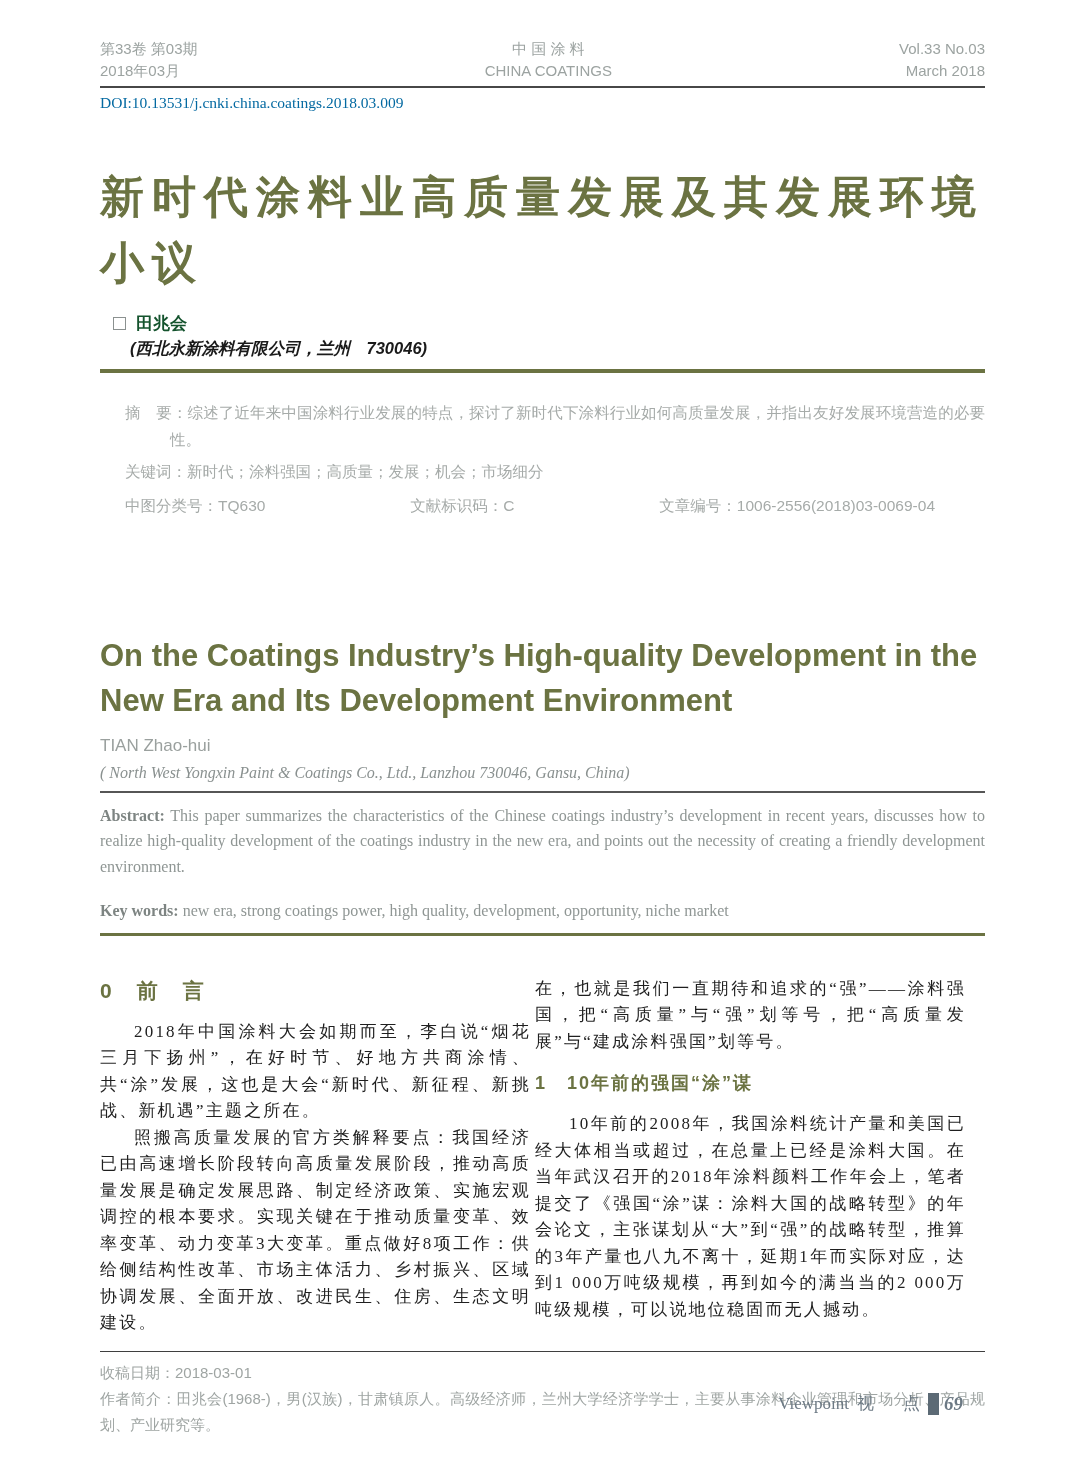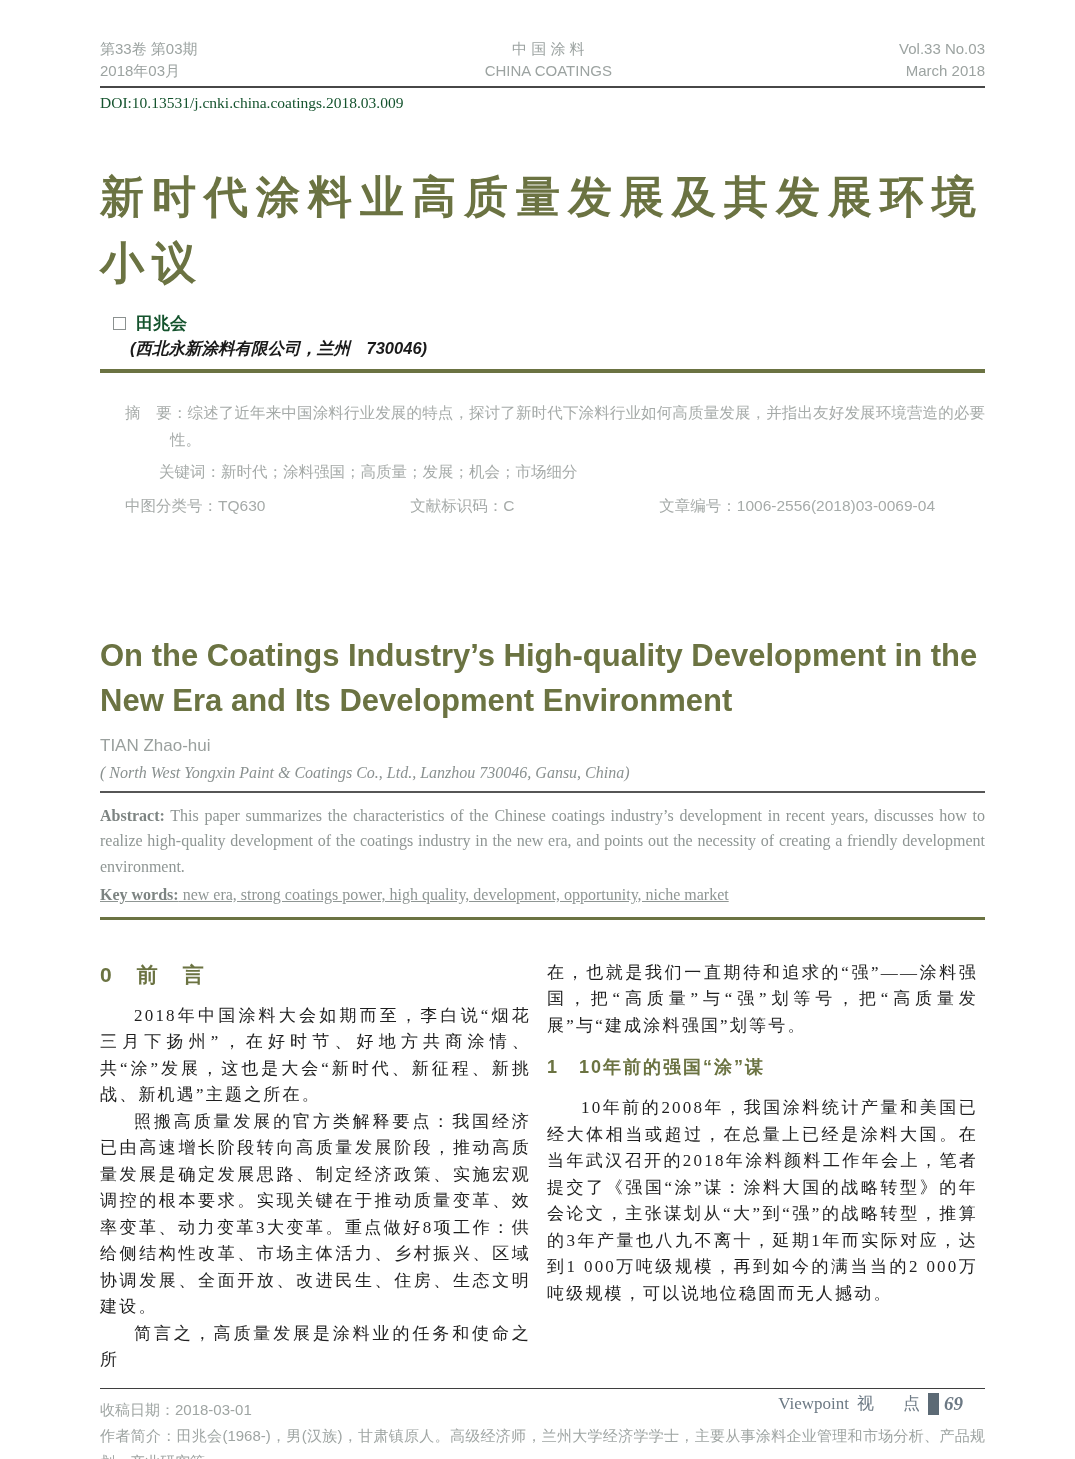--- a/index.html
+++ b/index.html
@@ -8,57 +8,57 @@
     width:1075px; height:1459px; position:relative; overflow:hidden;
     font-family:"Liberation Sans", sans-serif; color:#222;
   }
   .content { width:885px; margin-left:100px; padding-top:38px; }
 
   
   .jheader { display:flex; justify-content:space-between; color:#9CA3A1; font-size:15px; line-height:22px; }
   .jheader .col-c { text-align:center; }
   .jheader .col-r { text-align:right; }
   .rule-dark { height:2px; background:#474747; margin-top:4px; }
-  .doi { font-family:"Liberation Serif", serif; color:#14532d; font-size:15.5px; margin-top:6px; }
+  .doi { font-family:"Liberation Serif", serif; color:#0369a1; font-size:15.5px; margin-top:6px; }
 
   
   .cn-title {
     margin-top:52px; color:#6B7342; font-weight:bold; font-size:44px;
     line-height:66px; letter-spacing:8px; font-family:"Liberation Sans", sans-serif;
   }
   .author-row { margin-top:16px; margin-left:13px; display:flex; align-items:center; font-size:17px; }
   .sq { display:inline-block; width:13px; height:13px; border:1.5px solid #8b9190; margin-right:10px; }
   .author-cn { font-weight:bold; color:#14532d; }
   .affil-cn { margin-left:30px; margin-top:3px; font-weight:bold; color:#1a1a1a; font-size:16.5px;font-style:italic; }
   .rule-olive-thick { height:4px; background:#6B7342; margin-top:9px; }
 
   
   .cn-abstract { margin-left:25px; margin-top:26px; color:#A6ABA9; font-size:15.5px; line-height:27px; }
   .cn-abstract .abs-p { padding-left:45px; text-indent:-45px; text-align:justify; }
-  .cn-abstract .kw-p { margin-top:5px;margin-left:34px; }
+  .cn-abstract .kw-p { margin-top:5px; }
   .clc-row { display:flex; justify-content:space-between; margin-top:7px; padding-right:50px; }
 
   
   .en-title {
     margin-top:114px; color:#6B7342; font-weight:bold; font-size:31px;
     line-height:45px; font-family:"Liberation Sans", sans-serif;
   }
   .author-en { margin-top:13px; color:#9aa09e; font-size:17px; }
   .affil-en { margin-top:8px; color:#8a9190; font-size:16px; font-style:italic; font-family:"Liberation Serif", serif; }
   .rule-dark2 { height:1.5px; background:#565656; margin-top:9px; }
 
   
   .en-abstract { margin-top:10px; color:#8F9694; font-size:16px; line-height:25.5px;
     font-family:"Liberation Serif", serif; text-align:justify; }
   .en-abstract .lbl { font-weight:bold; color:#7d8482; }
-  .en-abstract .kw-p { margin-top:3px;text-decoration:underline; }
+  .en-abstract .kw-p { margin-top:19px; }
   .rule-olive-thin { height:3px; background:#6B7342; margin-top:9px; }
 
   
-  .body-cols { display:flex; gap:16px; margin-top:40px;
+  .body-cols { display:flex; gap:4px; margin-top:40px;
     font-family:"Liberation Serif", serif; color:#1f1f1f;
     font-size:17px; line-height:26.5px; letter-spacing:2.2px; text-align:justify; }
   .bcol { width:431px; }
   .sec-head { color:#6B7342; font-weight:bold; font-size:21px; letter-spacing:2px;
     font-family:"Liberation Sans", sans-serif; line-height:30px; margin-bottom:13px; }
   .sec-head.h1 { margin-top:13px; font-size:18px; }
   .bcol p.ind { text-indent:2em; }
 
   
   .foot-rule { height:1.5px; background:#3F3F3F; margin-top:14px; }
@@ -120,21 +120,20 @@
     <p><span class="lbl">Abstract:</span><span> This paper summarizes the characteristics of the Chinese coatings industry’s development in recent years, discusses how to realize high-quality development of the coatings industry in the new era, and points out the necessity of creating a friendly development environment.</span></p>
     <p class="kw-p"><span class="lbl">Key words:</span><span> new era, strong coatings power, high quality, development, opportunity, niche market</span></p>
   </div>
   <div class="rule-olive-thin"></div>
 
   <div class="body-cols">
     <div class="bcol">
       <div class="sec-head">0　前　言</div>
       <p class="ind">2018年中国涂料大会如期而至，李白说“烟花三月下扬州”，在好时节、好地方共商涂情、共“涂”发展，这也是大会“新时代、新征程、新挑战、新机遇”主题之所在。</p>
       <p class="ind">照搬高质量发展的官方类解释要点：我国经济已由高速增长阶段转向高质量发展阶段，推动高质量发展是确定发展思路、制定经济政策、实施宏观调控的根本要求。实现关键在于推动质量变革、效率变革、动力变革3大变革。重点做好8项工作：供给侧结构性改革、市场主体活力、乡村振兴、区域协调发展、全面开放、改进民生、住房、生态文明建设。</p>
-      <p class="ind">简言之，高质量发展是涂料业的任务和使命之所</p>
     </div>
     <div class="bcol">
       <p>在，也就是我们一直期待和追求的“强”——涂料强国，把“高质量”与“强”划等号，把“高质量发展”与“建成涂料强国”划等号。</p>
       <div class="sec-head h1">1　10年前的强国“涂”谋</div>
       <p class="ind">10年前的2008年，我国涂料统计产量和美国已经大体相当或超过，在总量上已经是涂料大国。在当年武汉召开的2018年涂料颜料工作年会上，笔者提交了《强国“涂”谋：涂料大国的战略转型》的年会论文，主张谋划从“大”到“强”的战略转型，推算的3年产量也八九不离十，延期1年而实际对应，达到1 000万吨级规模，再到如今的满当当的2 000万吨级规模，可以说地位稳固而无人撼动。</p>
     </div>
   </div>
 
   <div class="foot-rule"></div>
   <div class="footnote">

